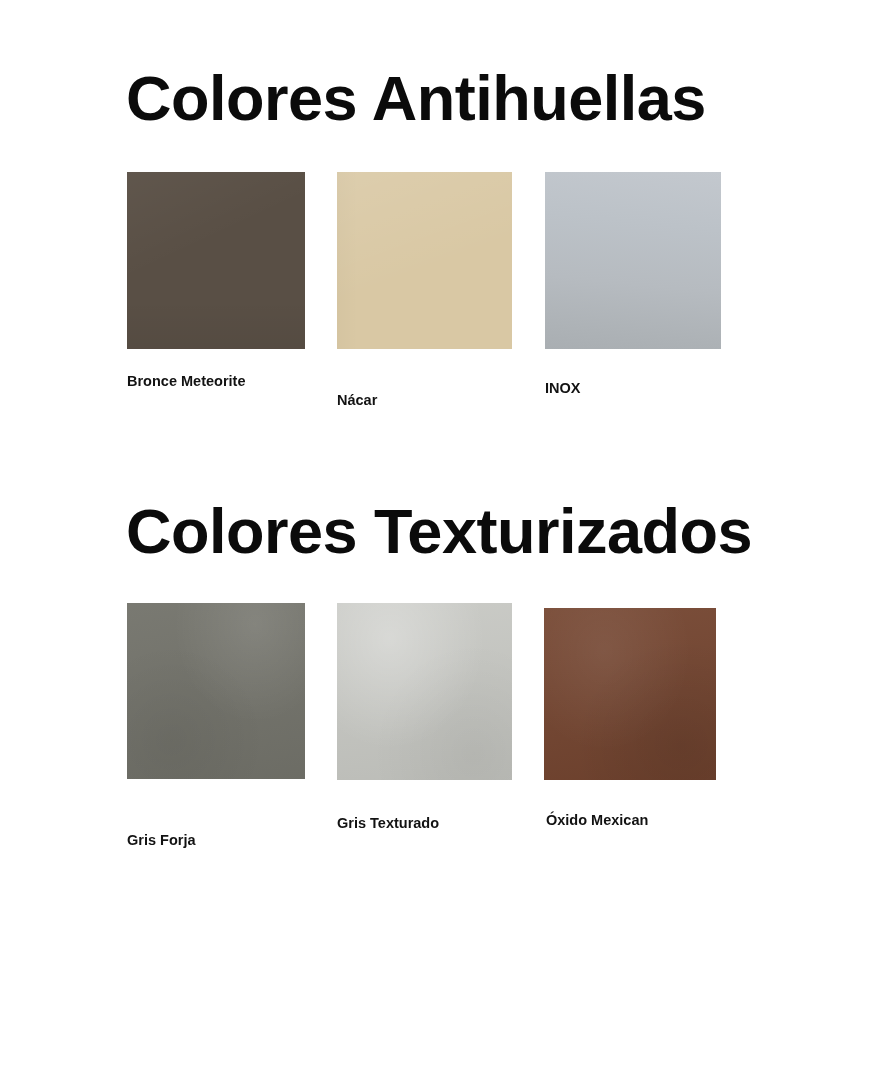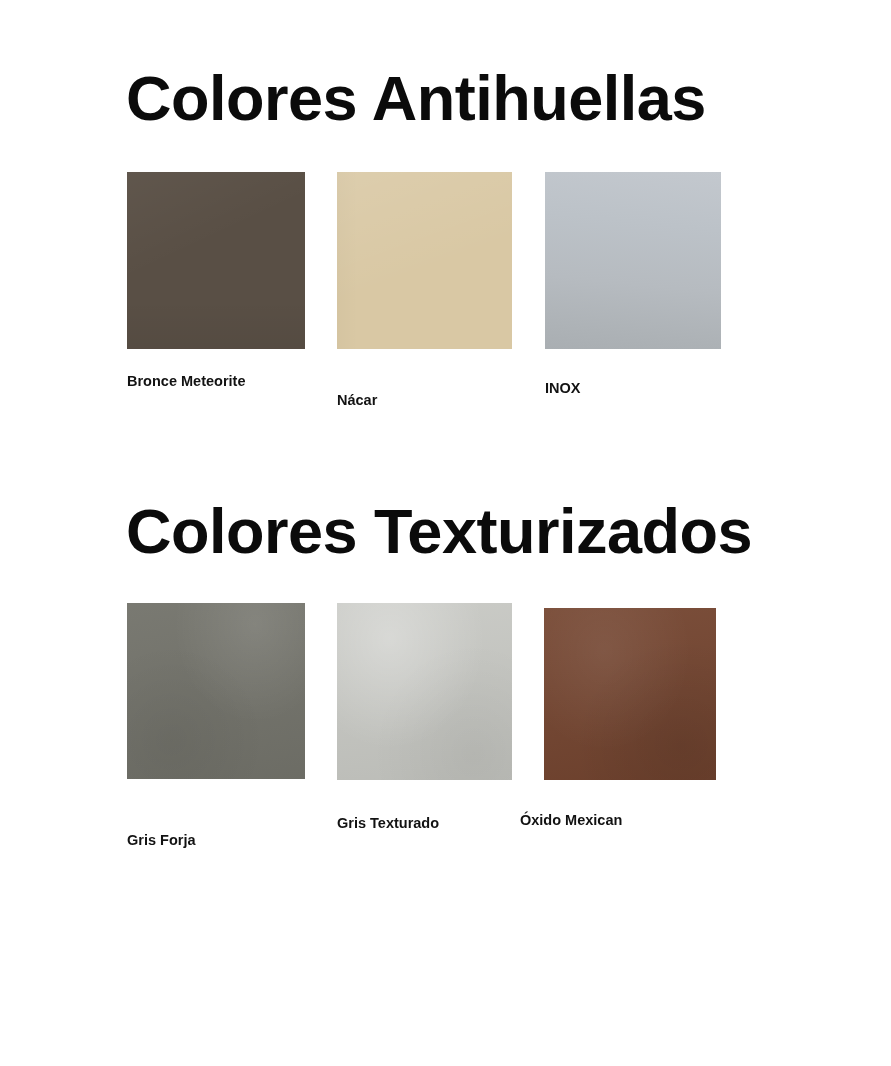--- a/index.html
+++ b/index.html
@@ -114,21 +114,21 @@
 
   #swatch-oxido-mexican {
     left: 544px; top: 608px;
     width: 172px; height: 172px;
     background: #744530;
     background-image:
       radial-gradient(ellipse at 35% 25%, rgba(255,255,255,0.07) 0%, rgba(255,255,255,0) 55%),
       radial-gradient(ellipse at 80% 80%, rgba(0,0,0,0.09) 0%, rgba(0,0,0,0) 55%),
       linear-gradient(170deg, rgba(255,255,255,0.05) 0%, rgba(0,0,0,0.07) 100%);
   }
-  #label-oxido-mexican { left: 520px; top: 812px; }
+  #label-oxido-mexican { left: 546px; top: 812px; }
 </style>
 </head>
 <body>
 
 <div class="page">
 
   <h1 class="section-heading" id="heading-antihuellas">Colores Antihuellas</h1>
 
   <div class="swatch" id="swatch-bronce-meteorite"></div>
   <p class="swatch-label" id="label-bronce-meteorite">Bronce Meteorite</p>

